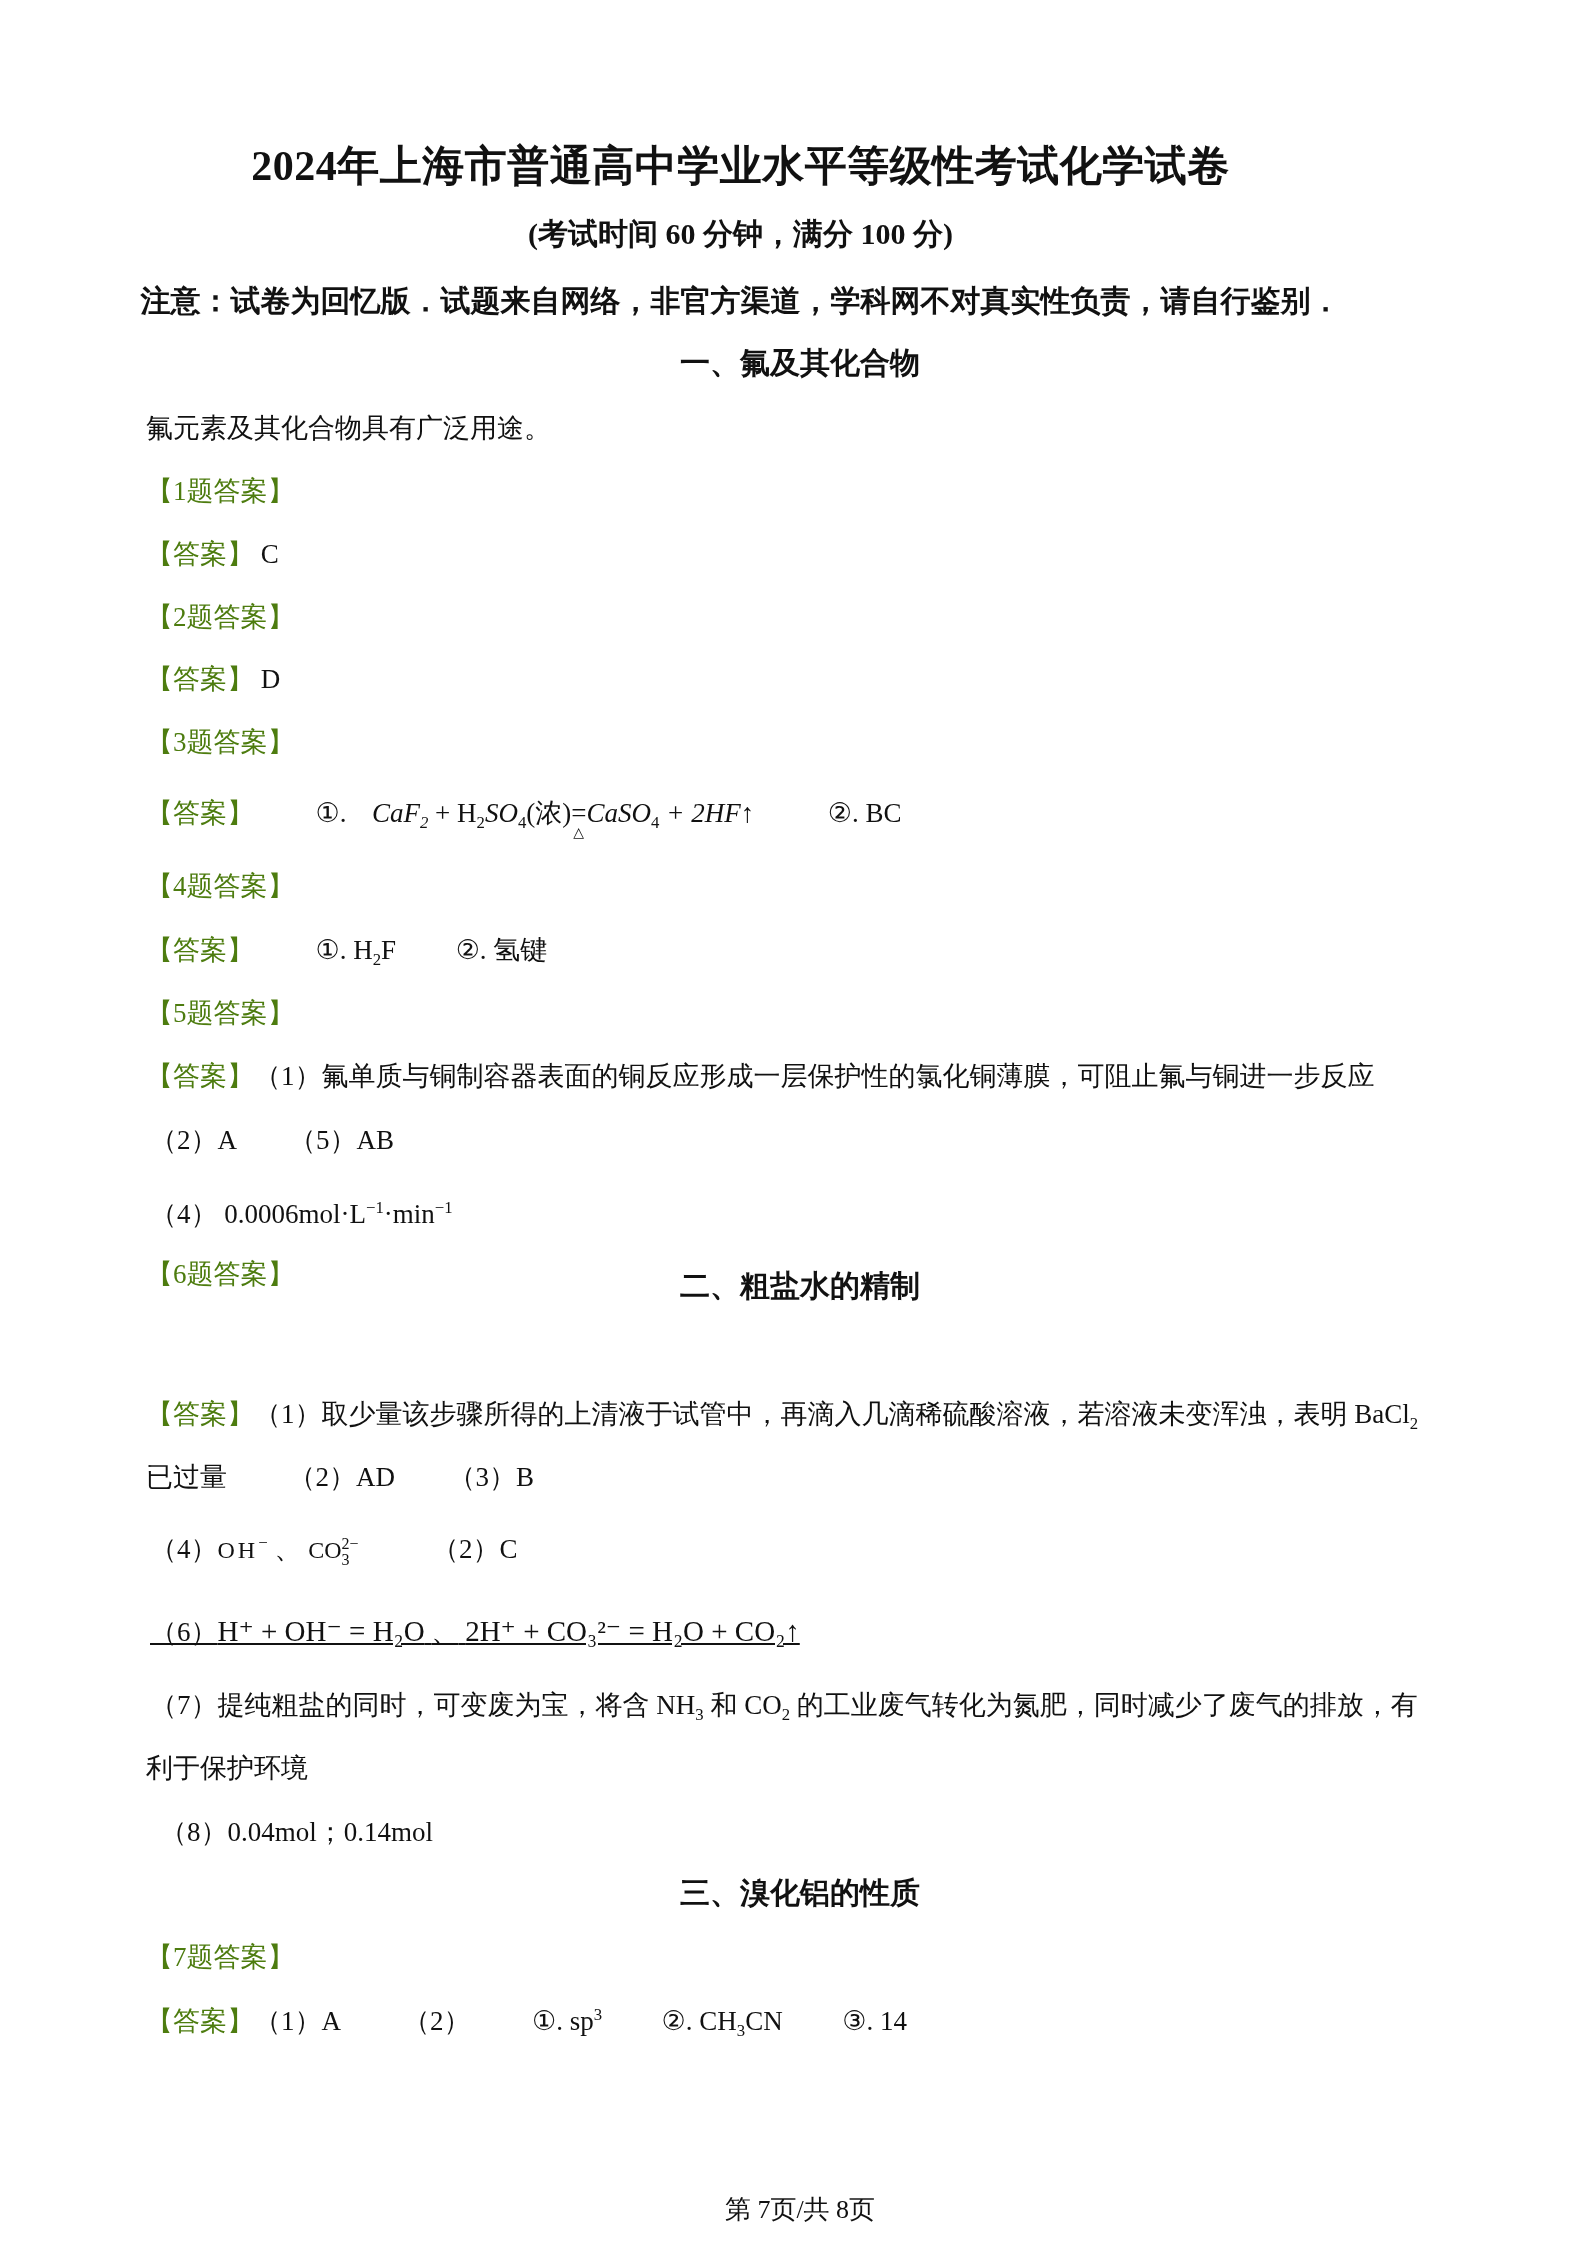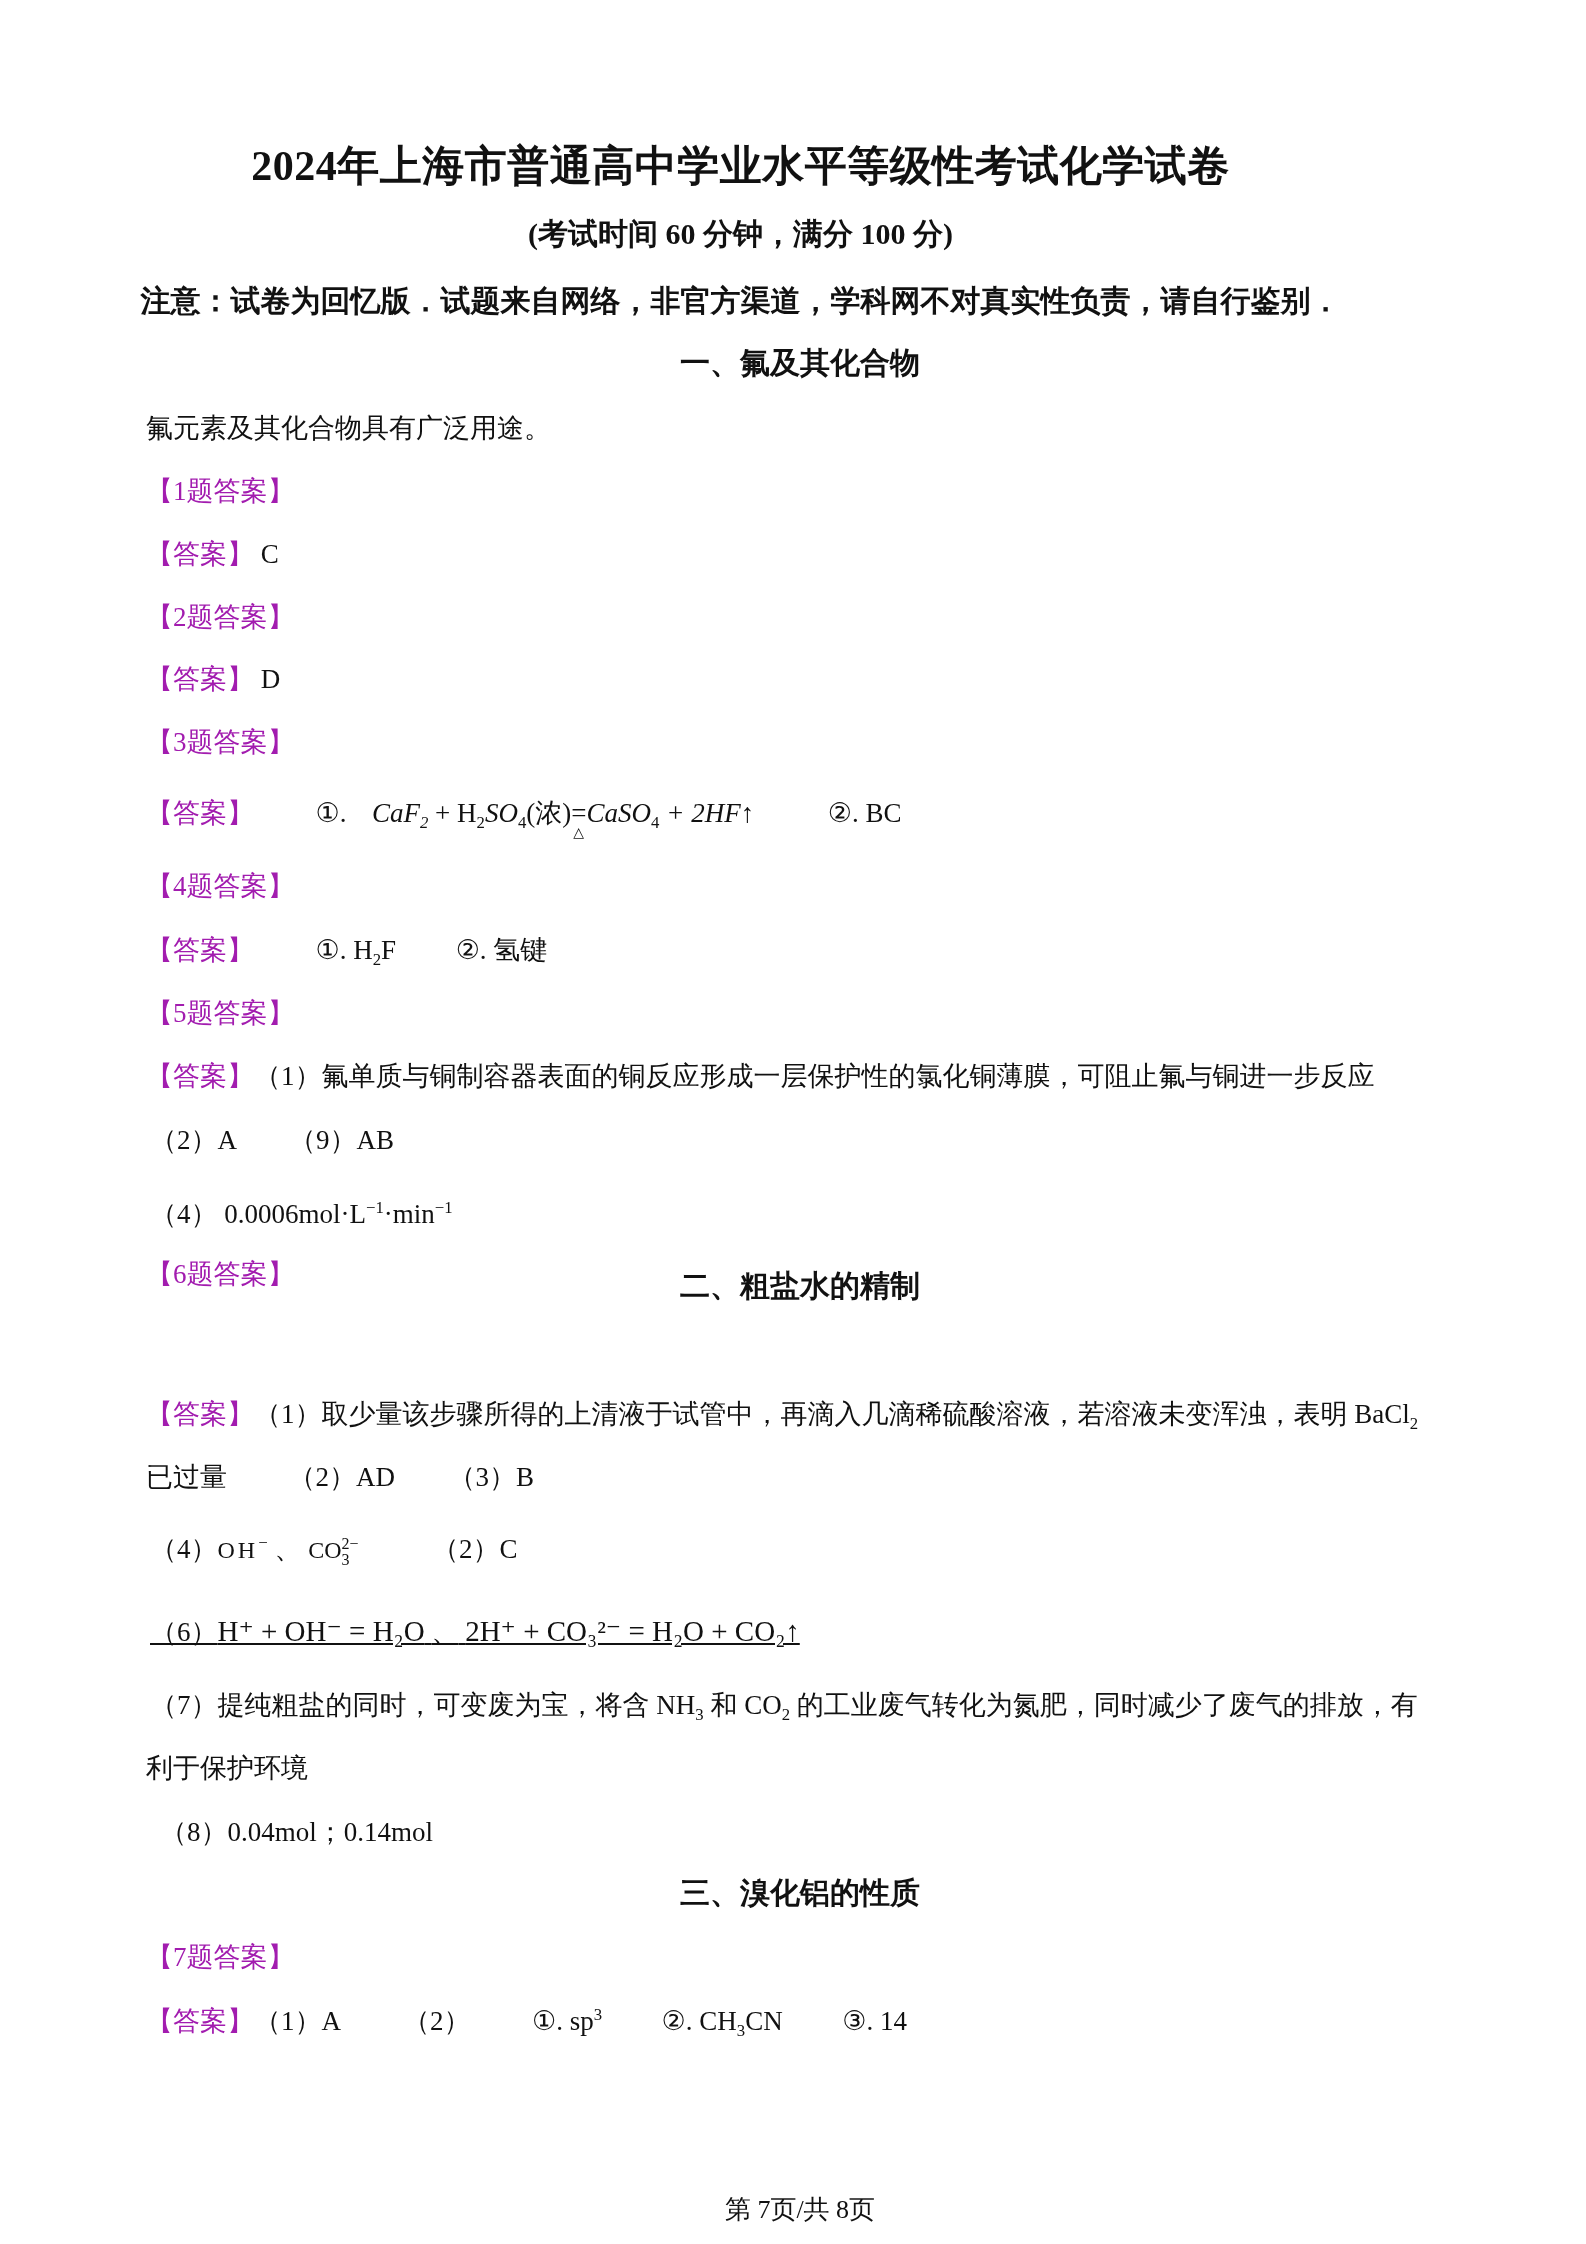--- a/index.html
+++ b/index.html
@@ -5,21 +5,21 @@
   html,body{margin:0;padding:0;background:#fff;}
   body{width:1586px;height:2244px;position:relative;overflow:hidden;
        font-family:"Liberation Serif","DejaVu Serif",serif;color:#111;}
   .abs{position:absolute;white-space:nowrap;}
   .center{left:0;width:1481px;text-align:center;}
   .title{font-size:42px;font-weight:bold;letter-spacing:0.5px;}
   .subtitle{font-size:30px;font-weight:bold;}
   .notice{font-size:30px;font-weight:bold;}
   .section{font-size:30px;font-weight:bold;left:0;width:1600px;text-align:center;}
   .line{font-size:27px;left:146px;}
-  .blue{color:#a21caf;}
+  .blue{color:#4d7c0f;}
   .math{font-style:italic;}
   sub,sup{font-size:0.62em;line-height:0;}
   .footer{font-size:26px;}
   .gap{display:inline-block;}
 </style>
 </head>
 <body>
 
 <div class="abs center title" style="top:138px;">2024年上海市普通高中学业水平等级性考试化学试卷</div>
 <div class="abs center subtitle" style="top:214px;">(考试时间 60 分钟，满分 100 分)</div>
@@ -62,21 +62,21 @@
   <span>②.  氢键</span>
 </div>
 
 <div class="abs line blue" style="top:995px;">【5题答案】</div>
 <div class="abs line" style="top:1058px;">
   <span class="blue">【答案】</span><span>（1）氟单质与铜制容器表面的铜反应形成一层保护性的氯化铜薄膜，可阻止氟与铜进一步反应</span>
 </div>
 <div class="abs line" style="top:1122px;left:150px;">
   <span>（2）A</span>
   <span class="gap" style="width:40px;"></span>
-  <span>（9）AB</span>
+  <span>（5）AB</span>
 </div>
 <div class="abs line" style="top:1196px;left:150px;">
   <span>（4） 0.0006mol·L</span><sup>−1</sup><span>·min</span><sup>−1</sup>
 </div>
 
 <div class="abs section" style="top:1266px;">二、粗盐水的精制</div>
 <div class="abs line blue" style="top:1256px;">【6题答案】</div>
 <div class="abs line" style="top:1396px;">
   <span class="blue">【答案】</span><span>（1）取少量该步骤所得的上清液于试管中，再滴入几滴稀硫酸溶液，若溶液未变浑浊，表明 BaCl</span><sub>2</sub>
 </div>

